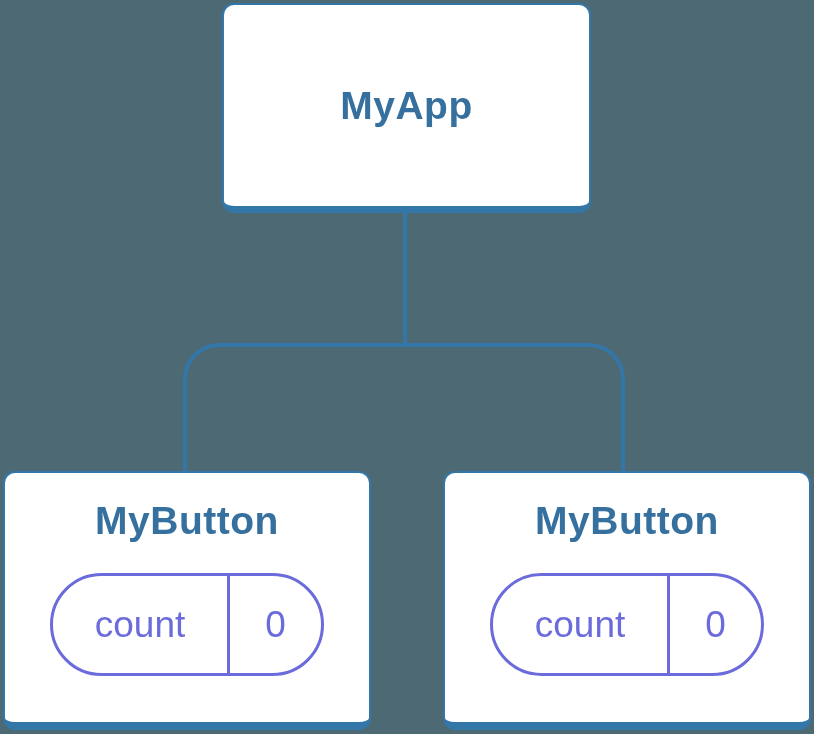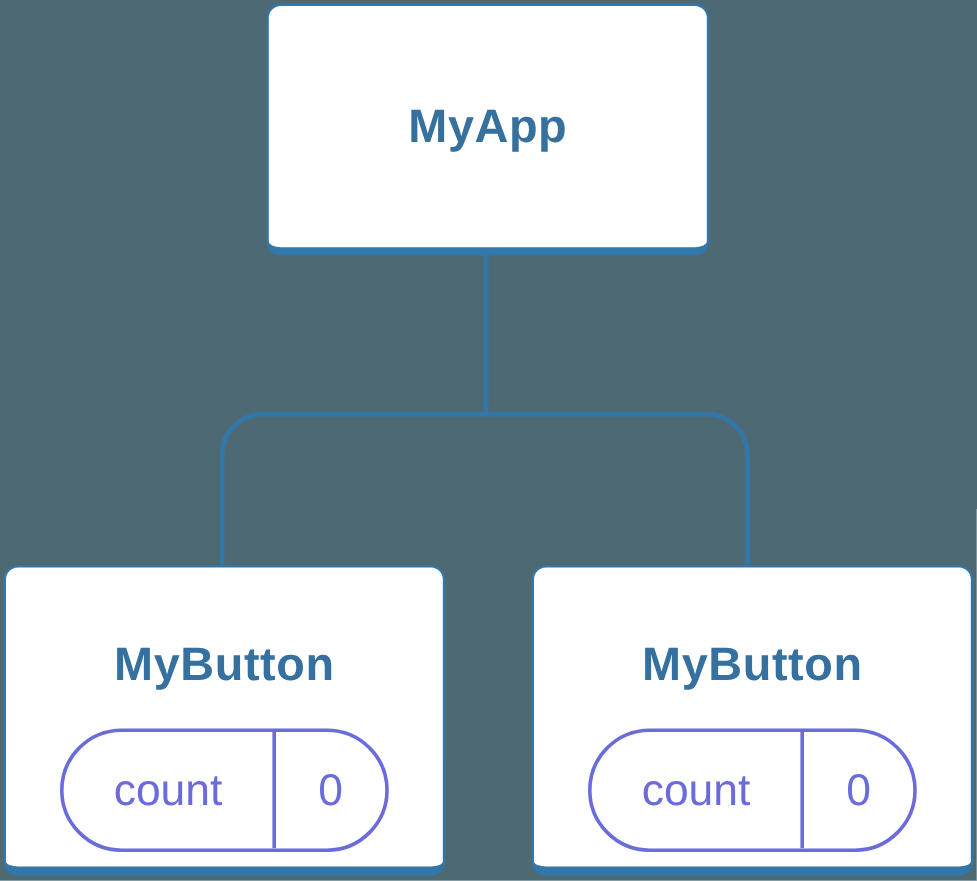--- a/index.html
+++ b/index.html
@@ -32,21 +32,21 @@
   .node-root {
     left: 222px; top: 3px;
     width: 369px; height: 210px;
     border-bottom-width: 7px;
     justify-content: center;
   }
   .node-child {
     top: 471px;
     width: 368px; height: 259px;
     border-bottom-width: 8px;
-    padding-top: 58px;
+    padding-top: 24px;
   }
   .node-child-left  { left: 3px; }
   .node-child-right { left: 443px; }
   .node-label {
     color: var(--label-blue);
     font-size: 39px;
     font-weight: bold;
     letter-spacing: 0.5px;
     line-height: 48px;
   }

